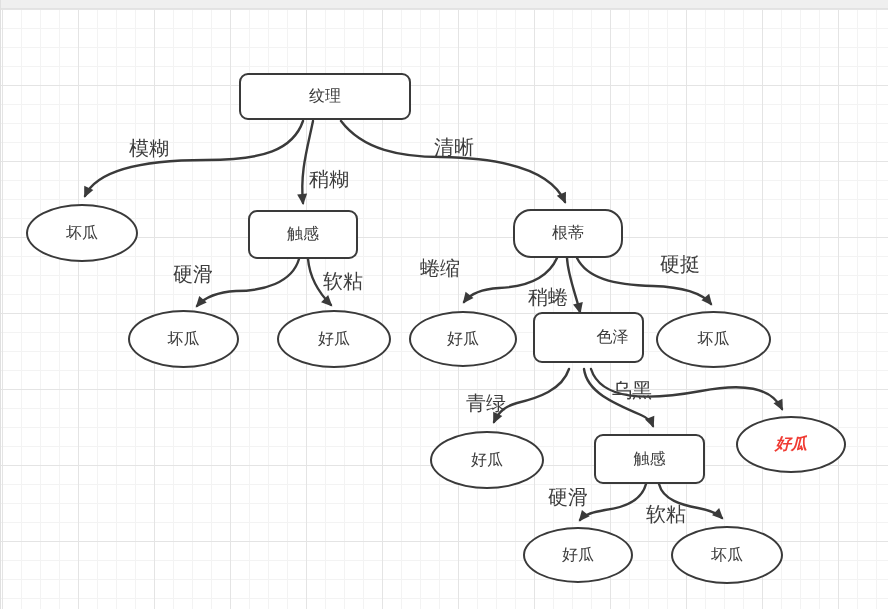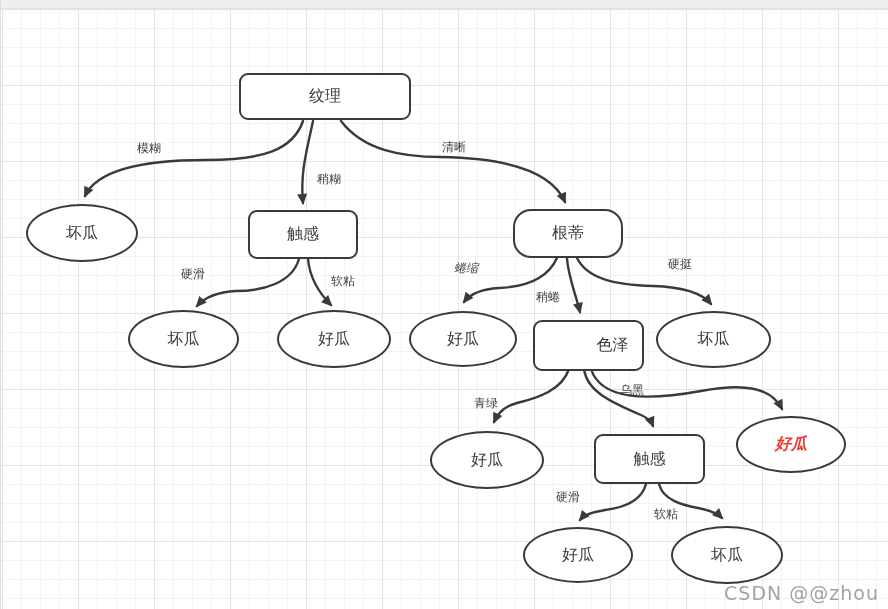--- a/index.html
+++ b/index.html
@@ -28,21 +28,21 @@
   .node{
     position:absolute;display:flex;align-items:center;justify-content:center;
     background:#ffffff;border:2.5px solid #3a3a3a;box-sizing:border-box;
     font-size:16px;color:#3d3d3d;cursor:default;
   }
   .node.rect{border-radius:9px;}
   .node.ellipse{border-radius:50%;border-width:2.8px;}
   .node.highlight span{color:#f03b33;font-weight:bold;font-style:italic;}
   .edge-label{
     position:absolute;transform:translate(-50%,-50%);
-    font-size:12px;color:#3d3d3d;white-space:nowrap;
+    font-size:20px;color:#3d3d3d;white-space:nowrap;
   }
   .watermark{
     position:absolute;right:9px;bottom:5px;
     font-size:19px;color:#a2a2a2;letter-spacing:1px;
   }
 </style>
 </head>
 <body>
 
 <div class="canvas">
@@ -84,21 +84,21 @@
       </div>
       <div class="node ellipse" style="left: 127px; top: 310px; width: 111px; height: 58px;">
         <span>坏瓜</span>
       </div>
       <div class="node ellipse" style="left: 276px; top: 310px; width: 114px; height: 58px;">
         <span>好瓜</span>
       </div>
       <div class="node ellipse" style="left: 408px; top: 311px; width: 108px; height: 56px;">
         <span>好瓜</span>
       </div>
-      <div class="node rect" style="left: 532px; top: 320px; width: 111px; height: 51px; padding-left: 48px;">
+      <div class="node rect" style="left: 532px; top: 312px; width: 111px; height: 51px; padding-left: 48px;">
         <span>色泽</span>
       </div>
       <div class="node ellipse" style="left: 655px; top: 311px; width: 115px; height: 57px;">
         <span>坏瓜</span>
       </div>
       <div class="node ellipse" style="left: 429px; top: 431px; width: 114px; height: 58px;">
         <span>好瓜</span>
       </div>
       <div class="node rect" style="left: 593px; top: 434px; width: 111px; height: 50px;">
         <span>触感</span>
@@ -112,24 +112,23 @@
       <div class="node ellipse" style="left: 670px; top: 526px; width: 112px; height: 58px;">
         <span>坏瓜</span>
       </div>
     </div>
   <div class="labels-layer">
       <div class="edge-label" style="left: 148px; top: 148px;">模糊</div>
       <div class="edge-label" style="left: 328px; top: 179px;">稍糊</div>
       <div class="edge-label" style="left: 453px; top: 147px;">清晰</div>
       <div class="edge-label" style="left: 192px; top: 274px;">硬滑</div>
       <div class="edge-label" style="left: 342px; top: 281px;">软粘</div>
-      <div class="edge-label" style="left: 465px; top: 268px; font-style: italic;">蜷缩</div>
+      <div class="edge-label" style="left: 439px; top: 268px;">蜷缩</div>
       <div class="edge-label" style="left: 547px; top: 297px;">稍蜷</div>
       <div class="edge-label" style="left: 679px; top: 264px;">硬挺</div>
       <div class="edge-label" style="left: 485px; top: 403px; text-align: center;">青绿</div>
       <div class="edge-label" style="left: 631px; top: 390px;">乌黑</div>
       <div class="edge-label" style="left: 567px; top: 497px;">硬滑</div>
       <div class="edge-label" style="left: 665px; top: 514px;">软粘</div>
     </div>
 
   <div class="top-strip"></div>
-  <div class="watermark">CSDN @@zhou</div>
 </div>
 
 </body></html>

